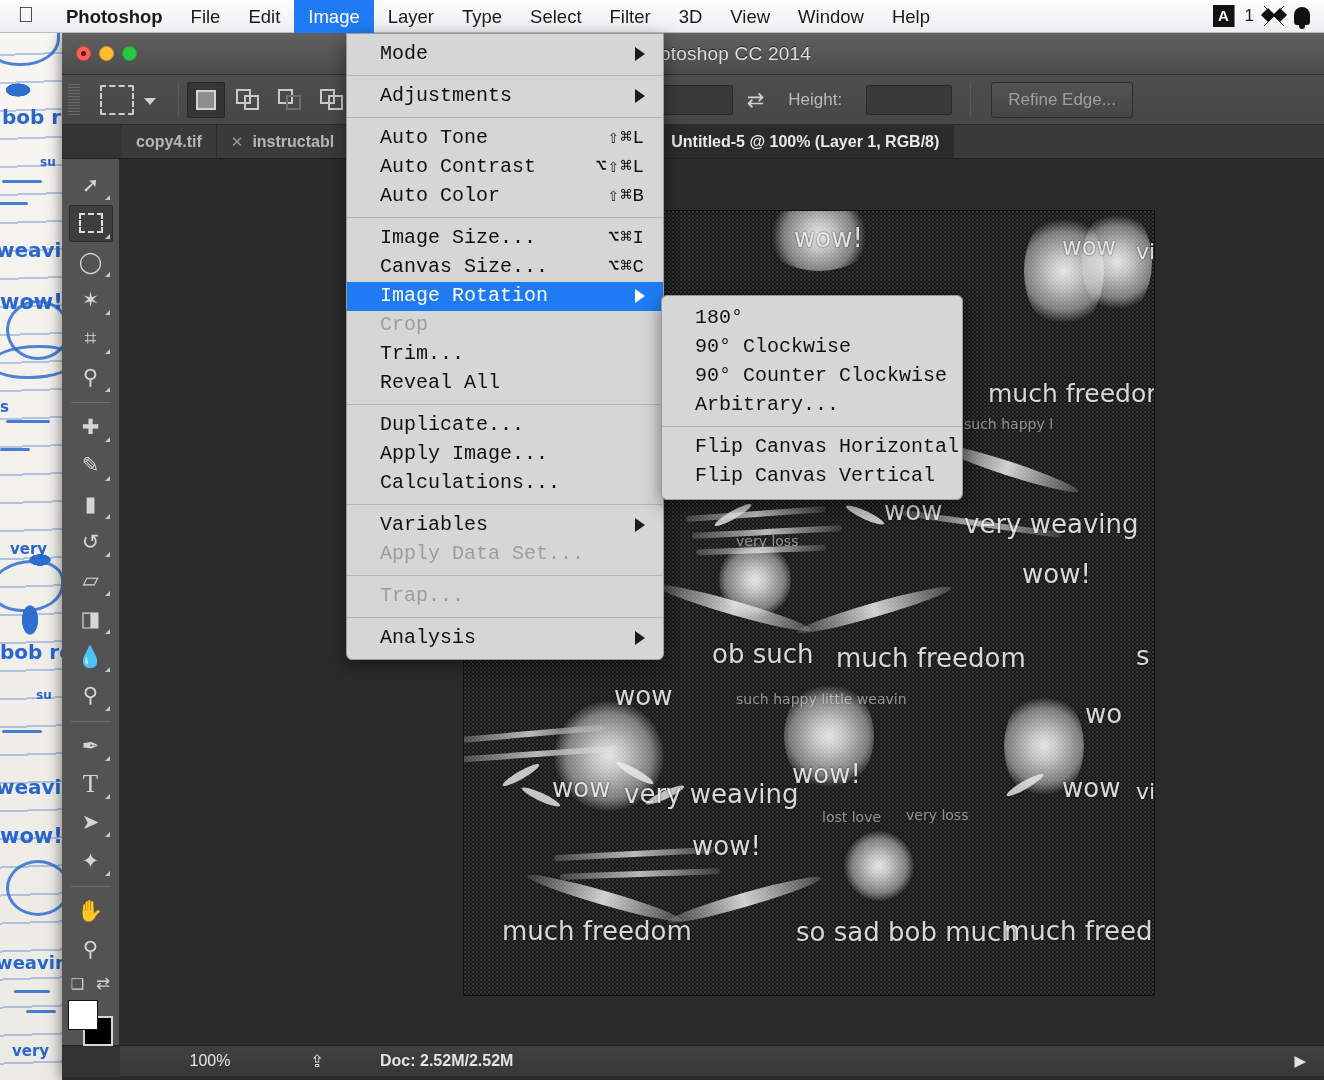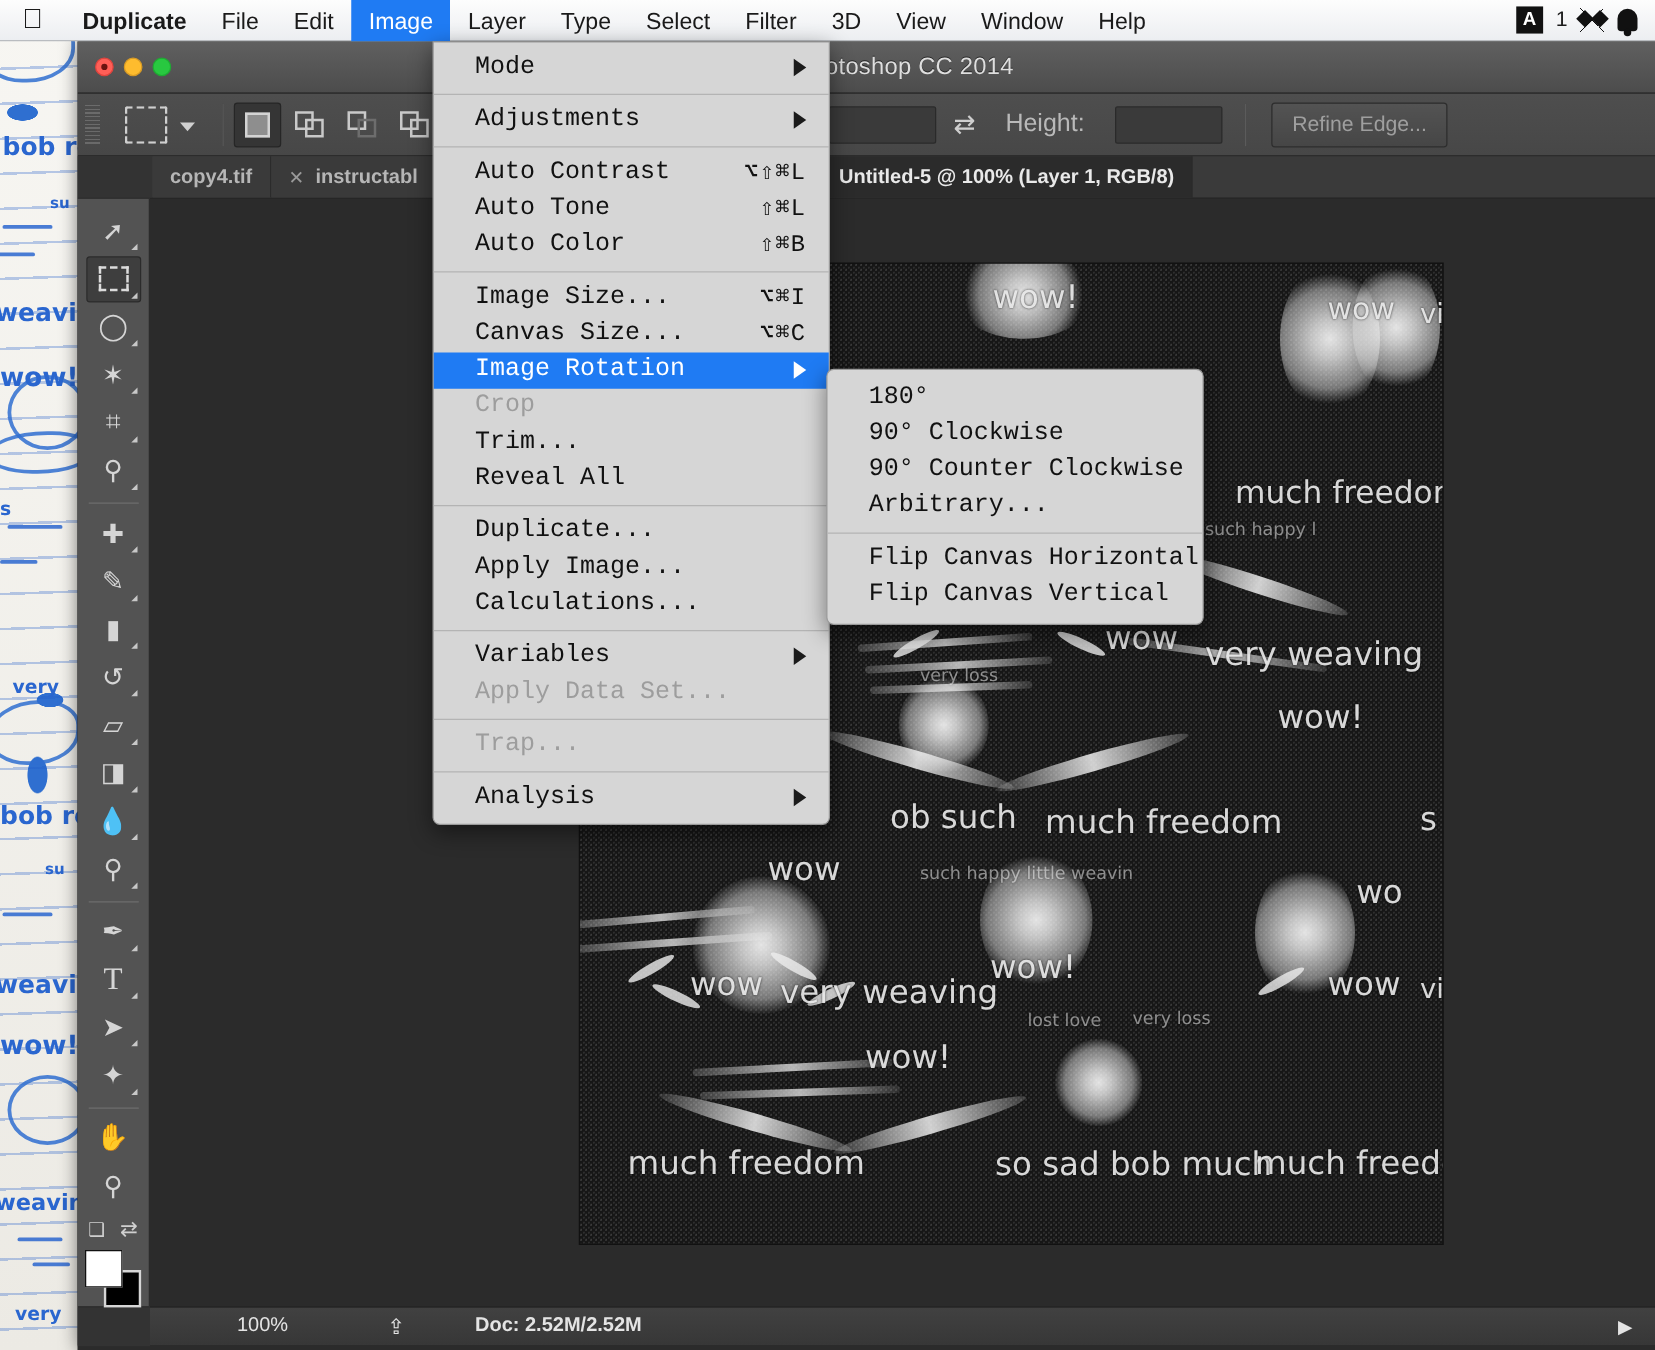--- a/index.html
+++ b/index.html
@@ -136,21 +136,21 @@
   .selmode {
     width: 38px; height: 36px; display:flex;align-items:center;justify-content:center;
     border-radius: 3px;
   }
   .selmode.on { background: #353535; box-shadow: inset 0 0 0 1px #262626; }
   .sq-solid { width:20px;height:20px;border:2px solid #d3d3d3;background:#8e8e8e; }
   .sq-pair { position:relative; width:24px;height:22px; }
   .sq-pair i { position:absolute; width:15px;height:15px;border:2px solid #c9c9c9; }
   .sq-pair i.a { left:0; top:0; }
   .sq-pair i.b { left:8px; top:6px; }
-  .opt-label { color:#b9b9b9; font-size:20px; margin:0 24px 0 10px; }
+  .opt-label { color:#b9b9b9; font-size:17px; margin:0 24px 0 10px; }
   .opt-select {
     background: linear-gradient(#5c5c5c,#4b4b4b); border:1px solid #2f2f2f;
     border-radius: 3px; color:#f0f0f0; font-size:17px;
     padding: 4px 28px 5px 10px; position: relative; min-width: 120px;
   }
   .opt-select .arrows {
     position:absolute; right:7px; top:50%; transform:translateY(-50%);
     font-size: 11px; line-height: 9px; color:#e6e6e6;
   }
   .opt-field {
@@ -503,21 +503,21 @@
       <div class="zoom">100%</div>
       <div class="exp-icon">⇪</div>
       <div class="docinfo">Doc: 2.52M/2.52M</div>
       <div class="play">▶</div>
     </div>
   </div>
 
   <div class="menubar">
     <div class="apple"></div>
     <div id="menubar-items" style="display:flex;align-items:stretch;height:33px">
-        <div class="mi app"><span>Duplicate</span></div>
+        <div class="mi app"><span>Photoshop</span></div>
         <div class="mi"><span>File</span></div>
         <div class="mi"><span>Edit</span></div>
         <div class="mi active"><span>Image</span></div>
         <div class="mi"><span>Layer</span></div>
         <div class="mi"><span>Type</span></div>
         <div class="mi"><span>Select</span></div>
         <div class="mi"><span>Filter</span></div>
         <div class="mi"><span>3D</span></div>
         <div class="mi"><span>View</span></div>
         <div class="mi"><span>Window</span></div>
@@ -537,26 +537,26 @@
         <span>Mode</span>
         <span class="arrow"></span>
       </div>
       <div class="menu-sep"></div>
       <div class="menu-item">
         <span>Adjustments</span>
         <span class="arrow"></span>
       </div>
       <div class="menu-sep"></div>
       <div class="menu-item">
+        <span>Auto Tone</span>
+        <span class="sc">⇧⌘L</span>
+      </div>
+      <div class="menu-item">
         <span>Auto Contrast</span>
         <span class="sc">⌥⇧⌘L</span>
-      </div>
-      <div class="menu-item">
-        <span>Auto Tone</span>
-        <span class="sc">⇧⌘L</span>
       </div>
       <div class="menu-item">
         <span>Auto Color</span>
         <span class="sc">⇧⌘B</span>
       </div>
       <div class="menu-sep"></div>
       <div class="menu-item">
         <span>Image Size...</span>
         <span class="sc">⌥⌘I</span>
       </div>

